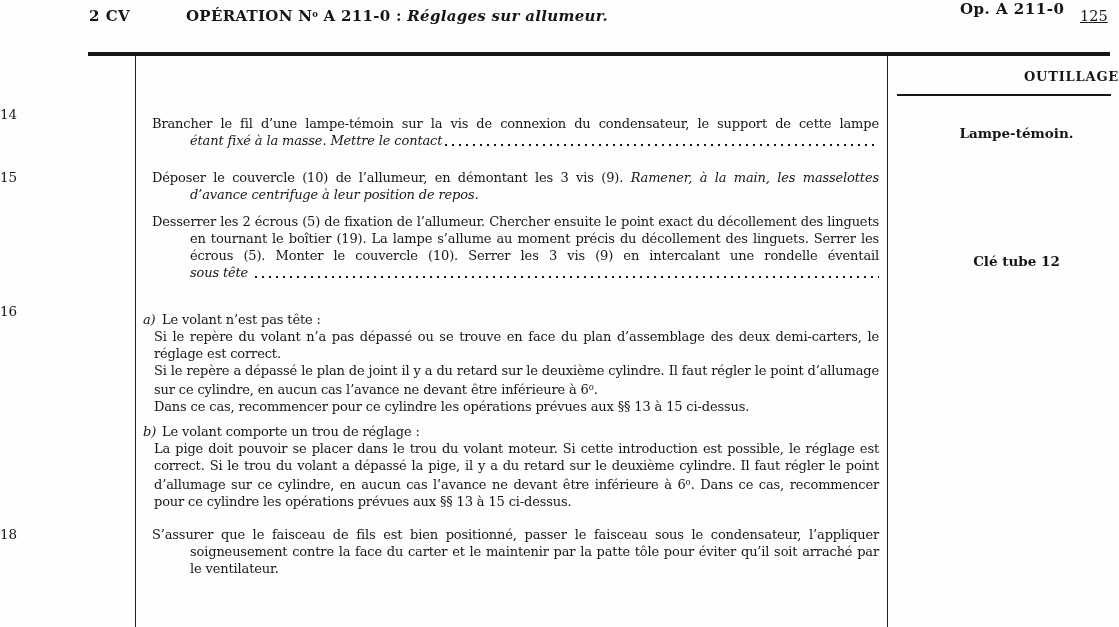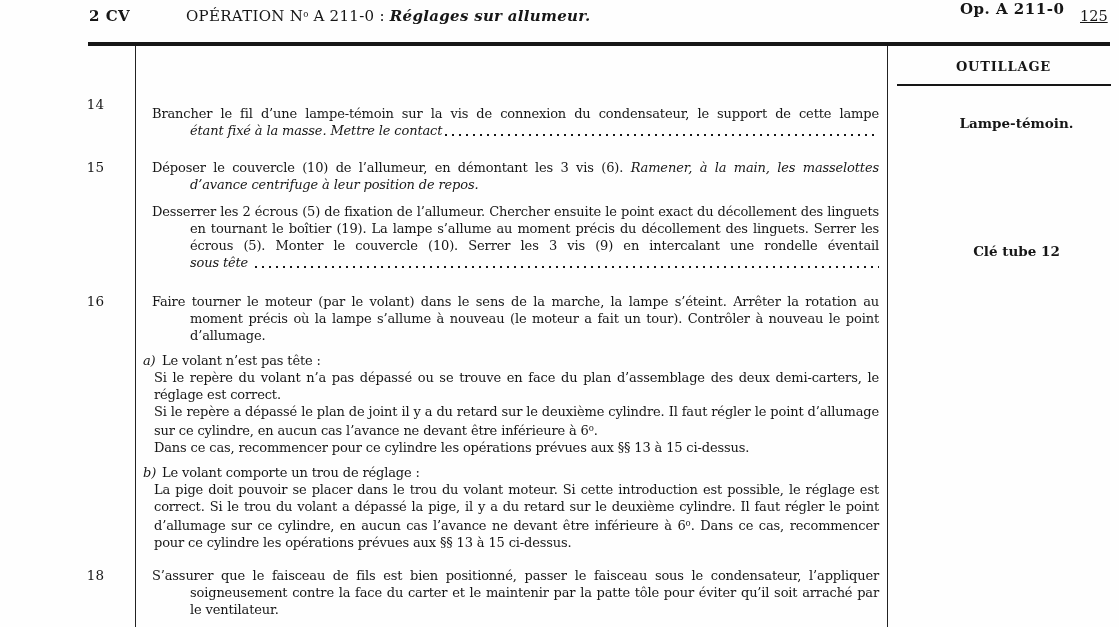--- a/index.html
+++ b/index.html
@@ -2,50 +2,50 @@
 <html style="--ink: #161616; --paper: #fefefe;"><head>
 <meta charset="utf-8">
 <style>
   :root { --ink:#161616; --paper:#fefefe; }
   * { margin:0; padding:0; box-sizing:border-box; }
   html,body { background:#fff; }
   body { font-family:"DejaVu Serif","Liberation Serif",serif; color:var(--ink); }
   .page { position:relative; width:1119px; height:627px; background:var(--paper); overflow:hidden; }
 
   
-  .pagehead { position:relative; height:42px; }
+  .pagehead { position:relative; height:52px; }
   .pagehead .model { position:absolute; left:89px; top:7px; font-weight:700; font-size:15px; letter-spacing:.5px; }
   .pagehead .op { position:absolute; left:186px; top:7px; font-size:15px; }
-  .opb { font-weight:400; letter-spacing:.3px; }
+  .opb { font-weight:700; letter-spacing:.3px; }
   .opt { font-weight:700; font-style:italic; letter-spacing:.3px;text-align:right; }
   .pagehead .opref { position:absolute; left:960px; top:0; font-weight:700; font-size:15px; letter-spacing:.5px; }
   .pagehead .pageno { position:absolute; left:1080px; top:8px; font-size:14.5px;text-decoration:underline; }
   .dblrule { margin-left:88px; width:1022px; height:2px; border-top:3px solid var(--ink); border-bottom:1px solid var(--ink); }
 
   
   .content { position:relative; height:587px; padding-top:50px; overflow:hidden; }
   .vrule { position:absolute; top:0; bottom:0; width:1px; background:#222; }
   .vl { left:135px; } .vr { left:887px; }
 
   
   .tools { position:absolute; left:888px; top:0; width:231px; height:100%; }
-  .tools-head { margin-top:13px; text-align:center; font-weight:700; font-size:13px; letter-spacing:.8px; }
+  .tools-head { margin-top:13px; text-align:right; font-weight:700; font-size:13px; letter-spacing:.8px; }
   .tools-rule { width:214px; margin:10px auto 0; border-top:2px solid var(--ink); }
   .tool { position:absolute; left:13px; width:100%; text-align:center; font-weight:700; font-size:13.5px; }
   .tool:nth-child(1) { top:69px; }
   .tool:nth-child(2) { top:197px; }
 
   
   #steps { width:887px; }
   .row { display:flex; }
   .row + .row { margin-top:20px; }
   .row-n16 { margin-top:22px !important; }
   .row-n17 { margin-top:14px !important; }
   .row-n18 { margin-top:16px !important; }
-  .num { width:135px; flex:0 0 135px; text-align:right; padding-right:31px; font-size:13.5px; }
+  .num { width:135px; flex:0 0 135px; padding-right:31px; font-size:13.5px; }
   .bodycol { flex:1; padding:0 8px 0 17px; font-size:13px; line-height:17px; letter-spacing:-0.15px; }
   .para { text-align:justify; }
   .para + .para { margin-top:10px; }
   .hang { padding-left:38px; text-indent:-38px; }
   .just-last { text-align:justify; text-align-last:justify;margin-top:9px; }
   .leader-line { display:flex; padding-left:38px;font-style:italic; }
   .leader-line .lead-text { white-space:pre; }
   .leader { flex:1; height:2px; align-self:flex-end; margin:0 0 3px 3px;
             background-image:repeating-linear-gradient(90deg, var(--ink) 0 2px, transparent 2px 7px); }
   .it { font-style:italic; }
@@ -95,34 +95,33 @@
               <div class="leader-line">
                 <span class="lead-text">étant fixé à la masse. Mettre le contact</span>
                 <span class="leader"></span>
               </div>
             </div>
           </div>
         </div>
         <div class="row row-n15">
           <div class="num">15</div>
           <div class="bodycol">
-            <div class="para hang"><span>Déposer le couvercle (10) de l’allumeur, en démontant les 3 vis (6). </span><span class="it ">Ramener, à la main, les masselottes d’avance centrifuge à leur position de repos.</span></div>
+            <div class="para hang"><span>Déposer le couvercle (10) de l’allumeur, en démontant les 3 vis (9). </span><span class="it ">Ramener, à la main, les masselottes d’avance centrifuge à leur position de repos.</span></div>
             <div class="para">
               <div class="hang just-last">Desserrer les 2 écrous (5) de fixation de l’allumeur. Chercher ensuite le point exact du décollement des linguets en tournant le boîtier (19). La lampe s’allume au moment précis du décollement des linguets. Serrer les écrous (5). Monter le couvercle (10). Serrer les 3 vis (9) en intercalant une rondelle éventail</div>
               <div class="leader-line">
                 <span class="lead-text">sous tête </span>
                 <span class="leader"></span>
               </div>
             </div>
           </div>
         </div>
         <div class="row row-n16">
           <div class="num">16</div>
           <div class="bodycol">
-            <div class="para hang"><span>Faire tourner le moteur (par le volant) dans le sens de la marche, la lampe s’éteint. Arrêter la rotation au moment précis où la lampe s’allume à nouveau (le moteur a fait un tour). Contrôler à nouveau le point d’allumage.</span></div>
             <div class="item">
               <div class="item-head"><span class="item-label">a)</span><span>Le volant n’est pas tête :</span></div>
               <div class="item-para"><span>Si le repère du volant n’a pas dépassé ou se trouve en face du plan d’assemblage des deux demi-carters, le réglage est correct.</span></div>
               <div class="item-para"><span>Si le repère a dépassé le plan de joint il y a du retard sur le deuxième cylindre. Il faut régler le point d’allumage sur ce cylindre, en aucun cas l’avance ne devant être inférieure à 6</span><span class="sup">o</span><span>.</span></div>
               <div class="item-para"><span>Dans ce cas, recommencer pour ce cylindre les opérations prévues aux §§ 13 à 15 ci-dessus.</span></div>
             </div>
             <div class="item">
               <div class="item-head"><span class="item-label">b)</span><span>Le volant comporte un trou de réglage :</span></div>
               <div class="item-para"><span>La pige doit pouvoir se placer dans le trou du volant moteur. Si cette introduction est possible, le réglage est correct. Si le trou du volant a dépassé la pige, il y a du retard sur le deuxième cylindre. Il faut régler le point d’allumage sur ce cylindre, en aucun cas l’avance ne devant être inférieure à 6</span><span class="sup">o</span><span>. Dans ce cas, recommencer pour ce cylindre les opérations prévues aux §§ 13 à 15 ci-dessus.</span></div>
             </div>

